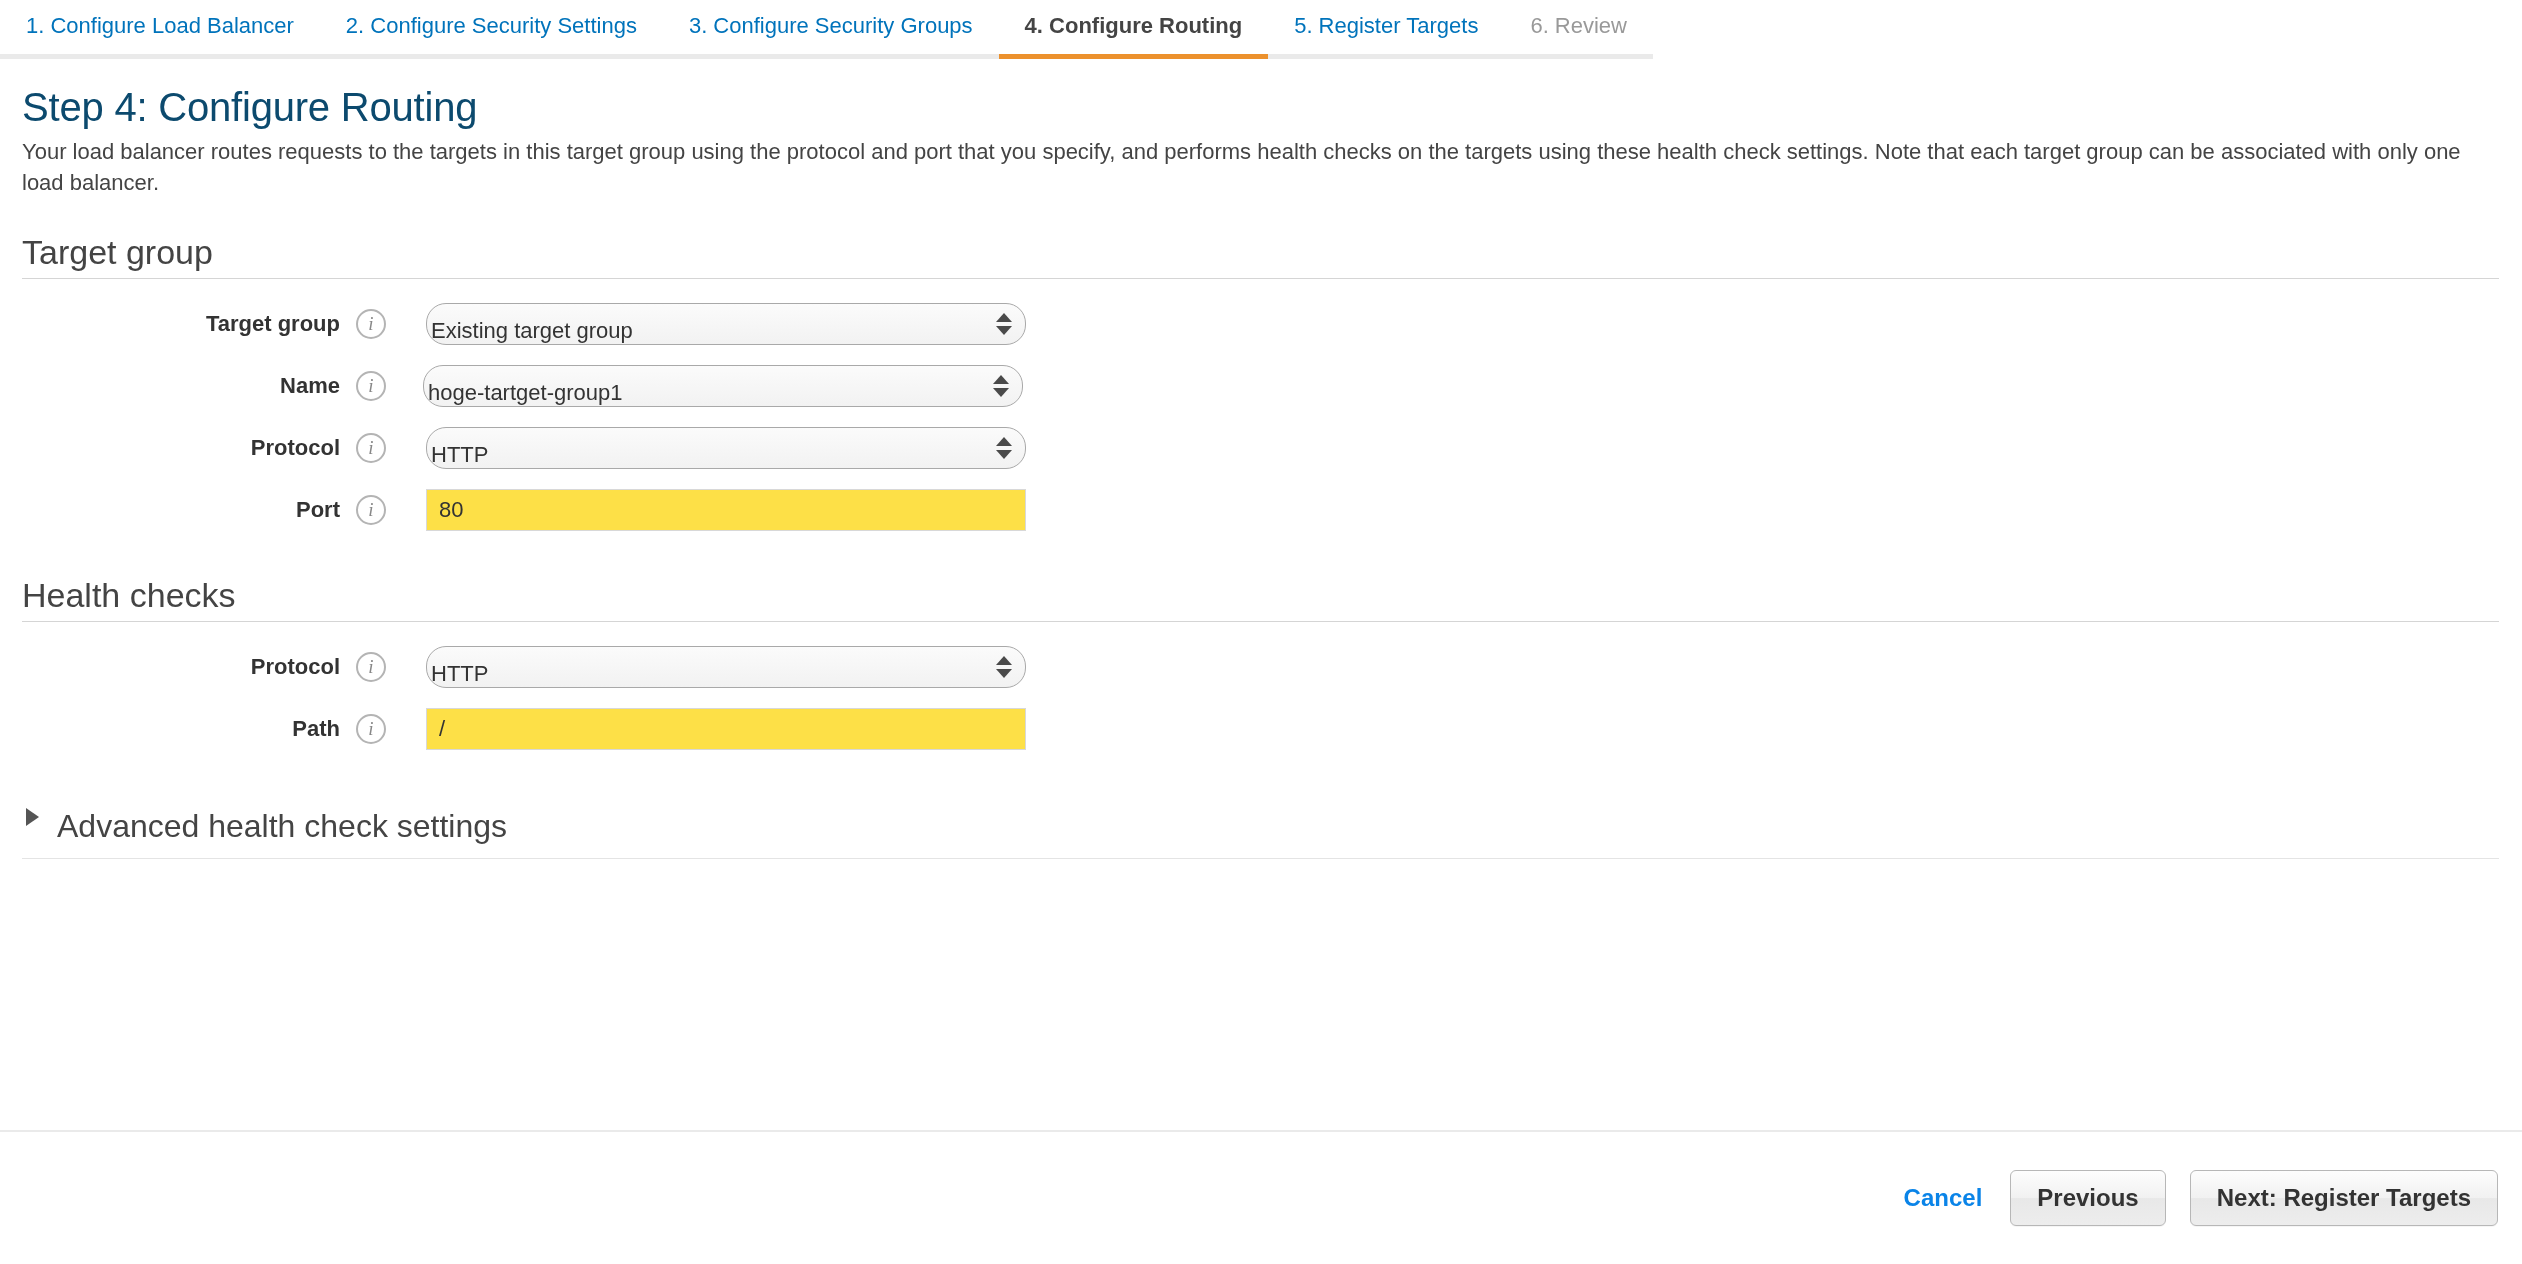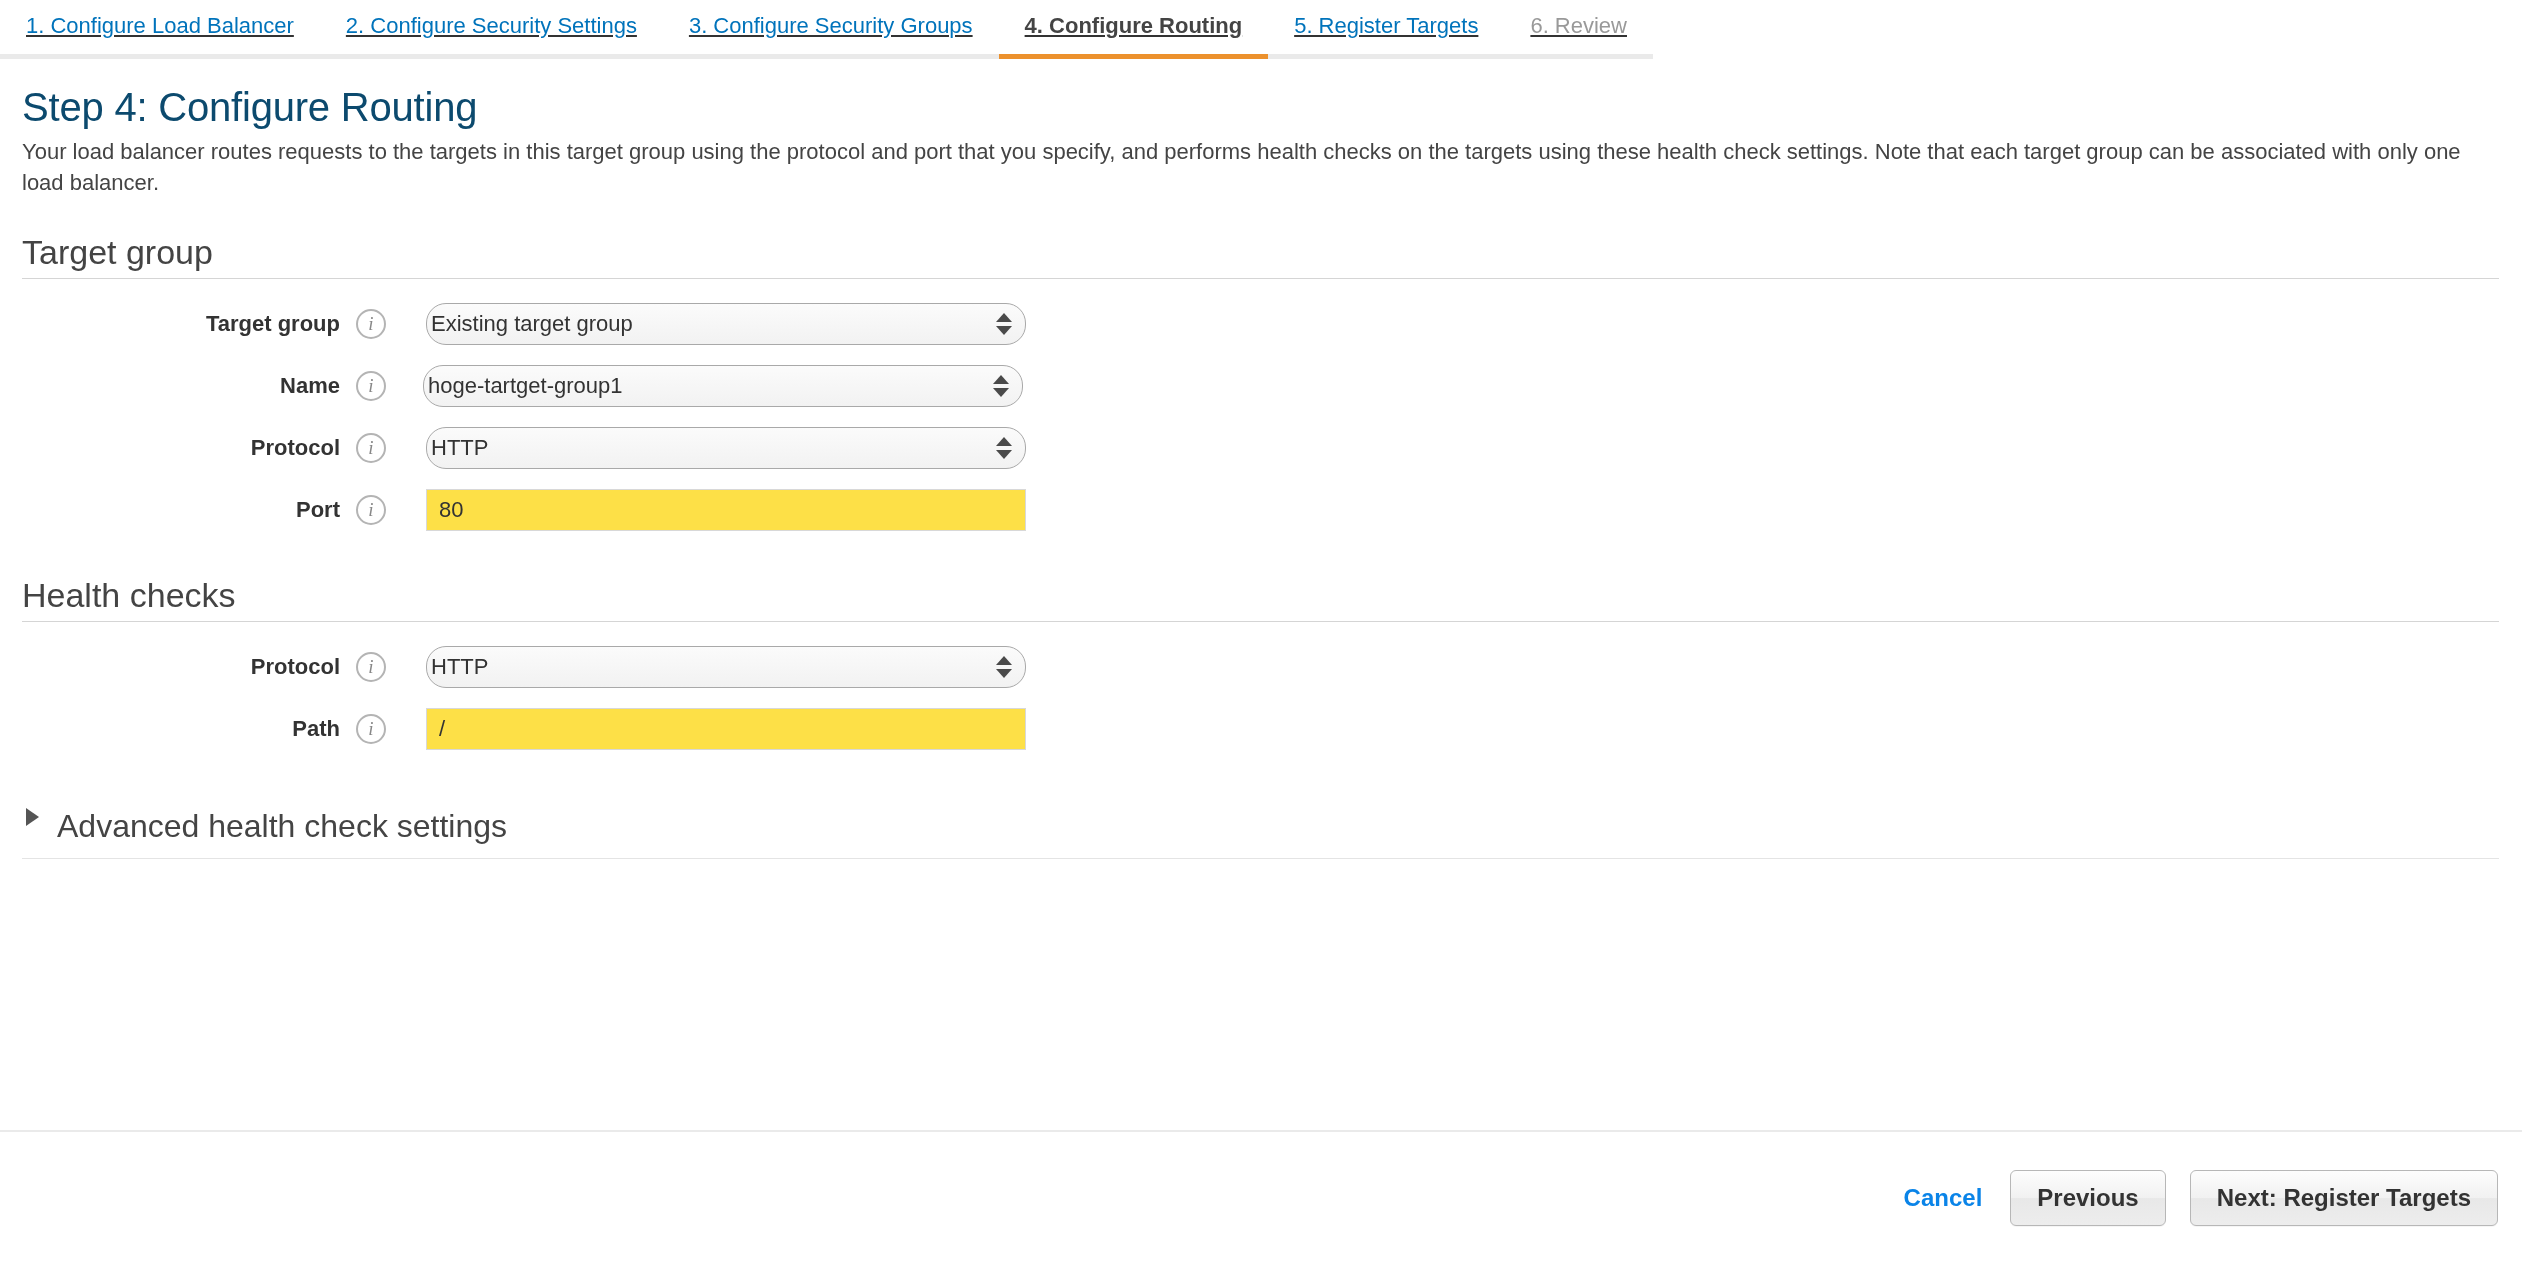--- a/index.html
+++ b/index.html
@@ -27,21 +27,20 @@
     height: 58px;
   }
   .wizard-tab {
     display: flex;
     flex-direction: column;
     align-items: center;
     justify-content: flex-start;
     padding: 0;
     margin: 0;
     box-sizing: border-box;
-    text-decoration: underline;
   }
   .wizard-tab .tab-label {
     display: block;
     white-space: nowrap;
     font-size: 22px;
     line-height: 24px;
     padding: 14px 26px 16px 26px;
     color: #0073bb;
     cursor: pointer;
   }
@@ -145,21 +144,21 @@
 
   
   .select-box {
     width: 600px;
     height: 42px;
     box-sizing: border-box;
     border: 1.5px solid #a9a9a9;
     border-radius: 20px;
     background: linear-gradient(to bottom, #fbfbfb 0%, #f2f2f2 100%);
     display: flex;
-    align-items: center;
+    align-items: flex-end;
     padding: 0 4px;
     font-size: 22px;
     color: #333333;
     position: relative;
     cursor: pointer;
     white-space: nowrap;
     overflow: hidden;
   }
   .select-box.shift-left { margin-left: -3px; }
   .select-arrows {

